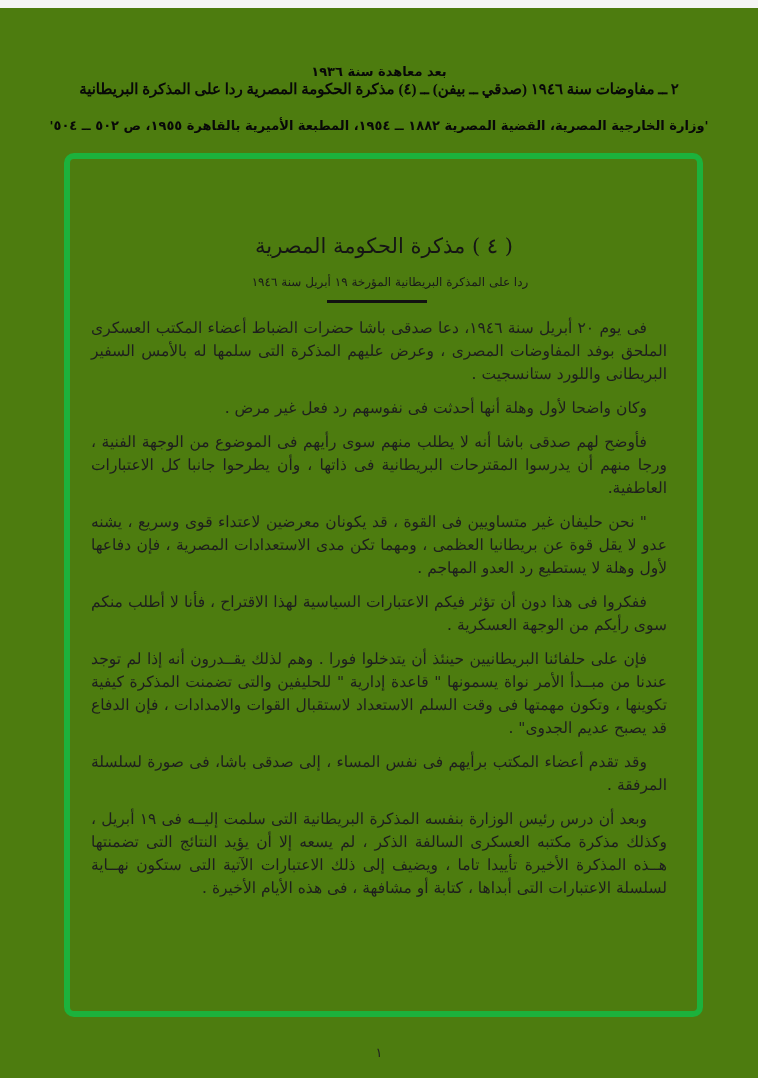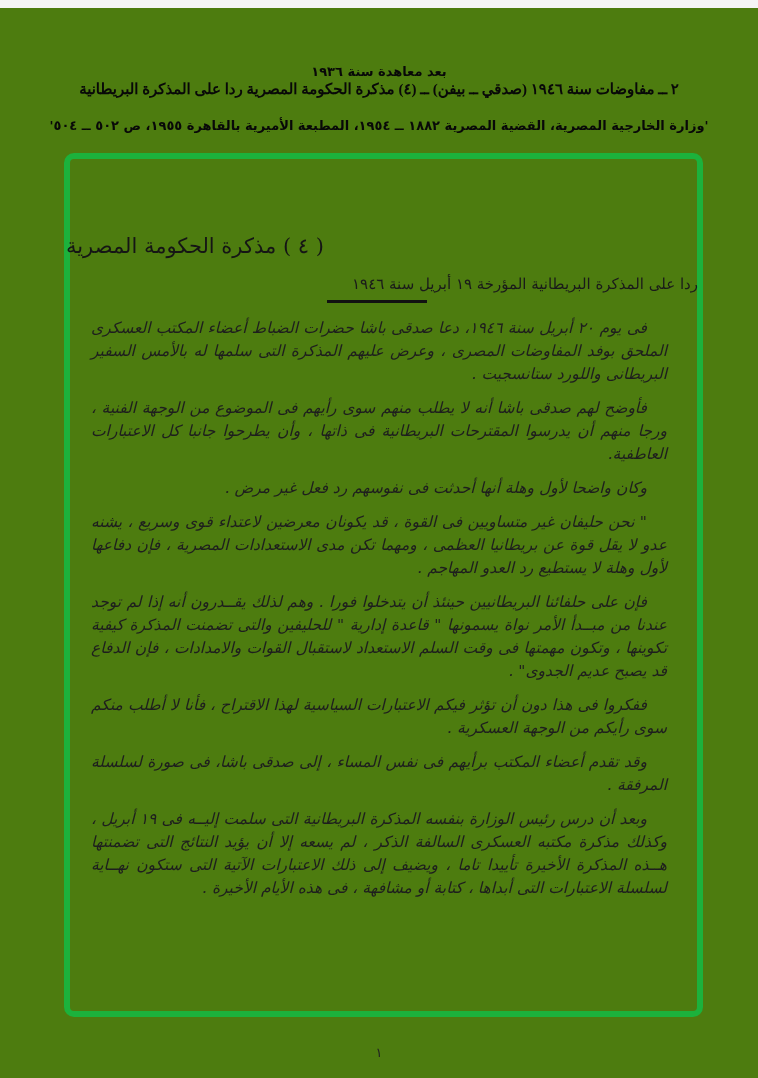--- a/index.html
+++ b/index.html
@@ -30,27 +30,28 @@
     position:absolute;
     left:64px; top:145px;
     width:639px; height:864px;
     border:6px solid #1cb23c;
     border-radius:10px;
     background:transparent;
   }
   
   .doc-title {
     position:absolute; left:66px; width:636px; top:226px;
-    text-align:left;
+    text-align:center;
     font-size:21px;
     color:#151515;
   }
   .doc-subtitle {
-    position:absolute; left:62px; width:636px; top:267px;
-    font-size:15px;
+    position:absolute; left:72px; width:636px; top:267px;
+    text-align:center;
+    font-size:12px;
     color:#1a1a1a;
   }
   .title-rule {
     position:absolute; left:327px; top:292px;
     width:100px; height:3px;
     background:#111111;
   }
   
   .doc-body {
     position:absolute;
@@ -59,21 +60,20 @@
     width:576px;
     direction:rtl;
     text-align:justify;
     font-size:15.5px;
     line-height:23px;
     color:#1e1e1e;
   }
   .doc-body .para {
     text-indent:20px;
     margin-bottom:11px;
-    font-style:italic;
   }
   
   .page-number {
     position:absolute; left:0; right:0; bottom:26px;
     text-align:center;
     font-size:13px;
     color:#222222;
   }
 </style>
 </head>
@@ -90,24 +90,24 @@
   <div class="annotation-box" style="border-color: rgb(28, 178, 60);"></div>
 
   <div class="doc-title">( ٤ ) مذكرة الحكومة المصرية</div>
 
   <div class="doc-subtitle">ردا على المذكرة البريطانية المؤرخة ١٩ أبريل سنة ١٩٤٦</div>
 
   <div class="title-rule"></div>
 
   <div class="doc-body">
       <p class="para">فى يوم ٢٠ أبريل سنة ١٩٤٦، دعا صدقى باشا حضرات الضباط أعضاء المكتب العسكرى الملحق بوفد المفاوضات المصرى ، وعرض عليهم المذكرة التى سلمها له بالأمس السفير البريطانى واللورد ستانسجيت .</p>
+      <p class="para">وكان واضحا لأول وهلة أنها أحدثت فى نفوسهم رد فعل غير مرض .</p>
       <p class="para">فأوضح لهم صدقى باشا أنه لا يطلب منهم سوى رأيهم فى الموضوع من الوجهة الفنية ، ورجا منهم أن يدرسوا المقترحات البريطانية فى ذاتها ، وأن يطرحوا جانبا كل الاعتبارات العاطفية.</p>
-      <p class="para">وكان واضحا لأول وهلة أنها أحدثت فى نفوسهم رد فعل غير مرض .</p>
       <p class="para">" نحن حليفان غير متساويين فى القوة ، قد يكونان معرضين لاعتداء قوى وسريع ، يشنه عدو لا يقل قوة عن بريطانيا العظمى ، ومهما تكن مدى الاستعدادات المصرية ، فإن دفاعها لأول وهلة لا يستطيع رد العدو المهاجم .</p>
+      <p class="para">ففكروا فى هذا دون أن تؤثر فيكم الاعتبارات السياسية لهذا الاقتراح ، فأنا لا أطلب منكم سوى رأيكم من الوجهة العسكرية .</p>
       <p class="para">فإن على حلفائنا البريطانيين حينئذ أن يتدخلوا فورا . وهم لذلك يقــدرون أنه إذا لم توجد عندنا من مبــدأ الأمر نواة يسمونها " قاعدة إدارية " للحليفين والتى تضمنت المذكرة كيفية تكوينها ، وتكون مهمتها فى وقت السلم الاستعداد لاستقبال القوات والامدادات ، فإن الدفاع قد يصبح عديم الجدوى" .</p>
-      <p class="para">ففكروا فى هذا دون أن تؤثر فيكم الاعتبارات السياسية لهذا الاقتراح ، فأنا لا أطلب منكم سوى رأيكم من الوجهة العسكرية .</p>
       <p class="para">وقد تقدم أعضاء المكتب برأيهم فى نفس المساء ، إلى صدقى باشا، فى صورة لسلسلة المرفقة .</p>
       <p class="para">وبعد أن درس رئيس الوزارة بنفسه المذكرة البريطانية التى سلمت إليــه فى ١٩ أبريل ، وكذلك مذكرة مكتبه العسكرى السالفة الذكر ، لم يسعه إلا أن يؤيد النتائج التى تضمنتها هــذه المذكرة الأخيرة تأييدا تاما ، ويضيف إلى ذلك الاعتبارات الآتية التى ستكون نهــاية لسلسلة الاعتبارات التى أبداها ، كتابة أو مشافهة ، فى هذه الأيام الأخيرة .</p>
     </div>
 
   <div class="page-number">١</div>
 
 </div>
 
 </body></html>

